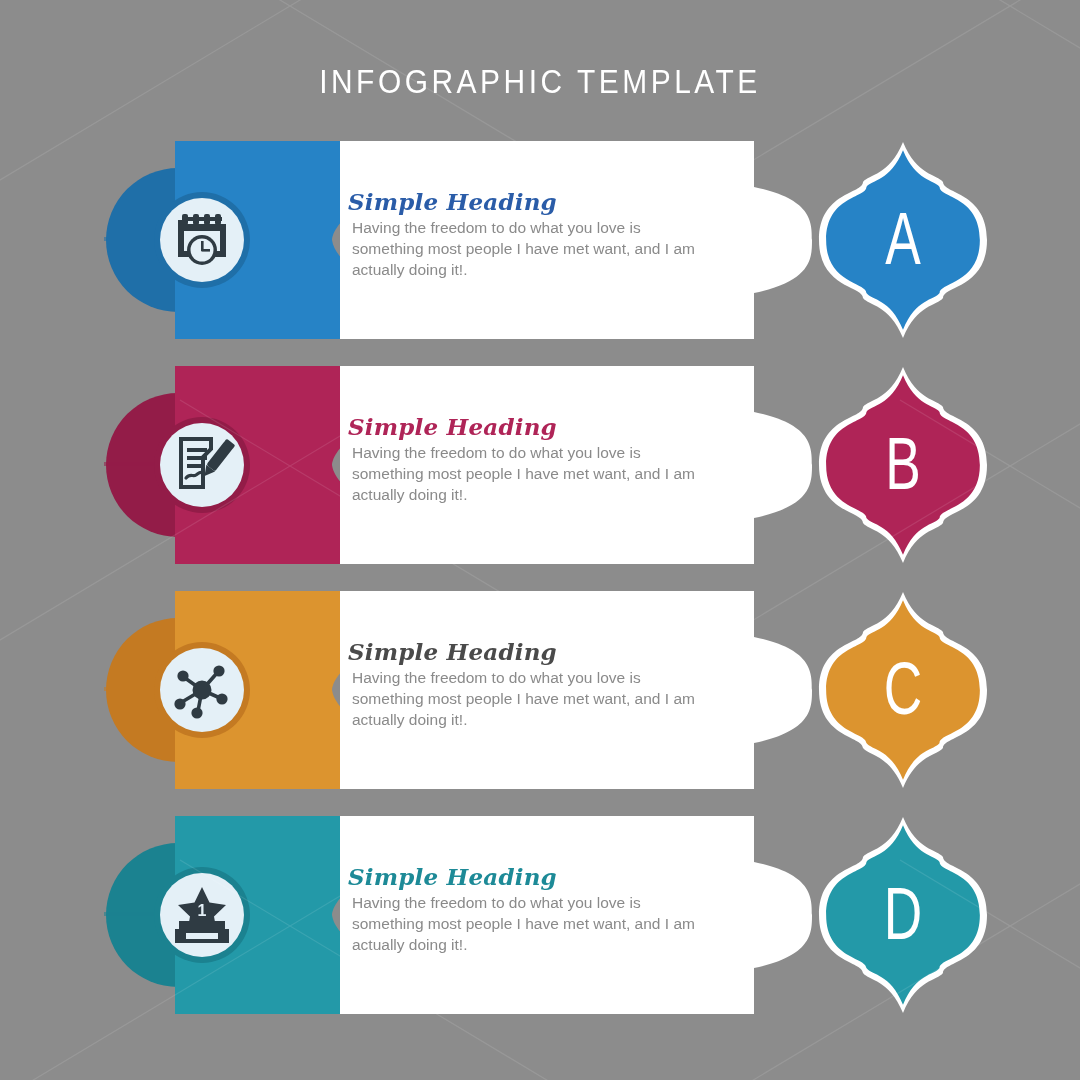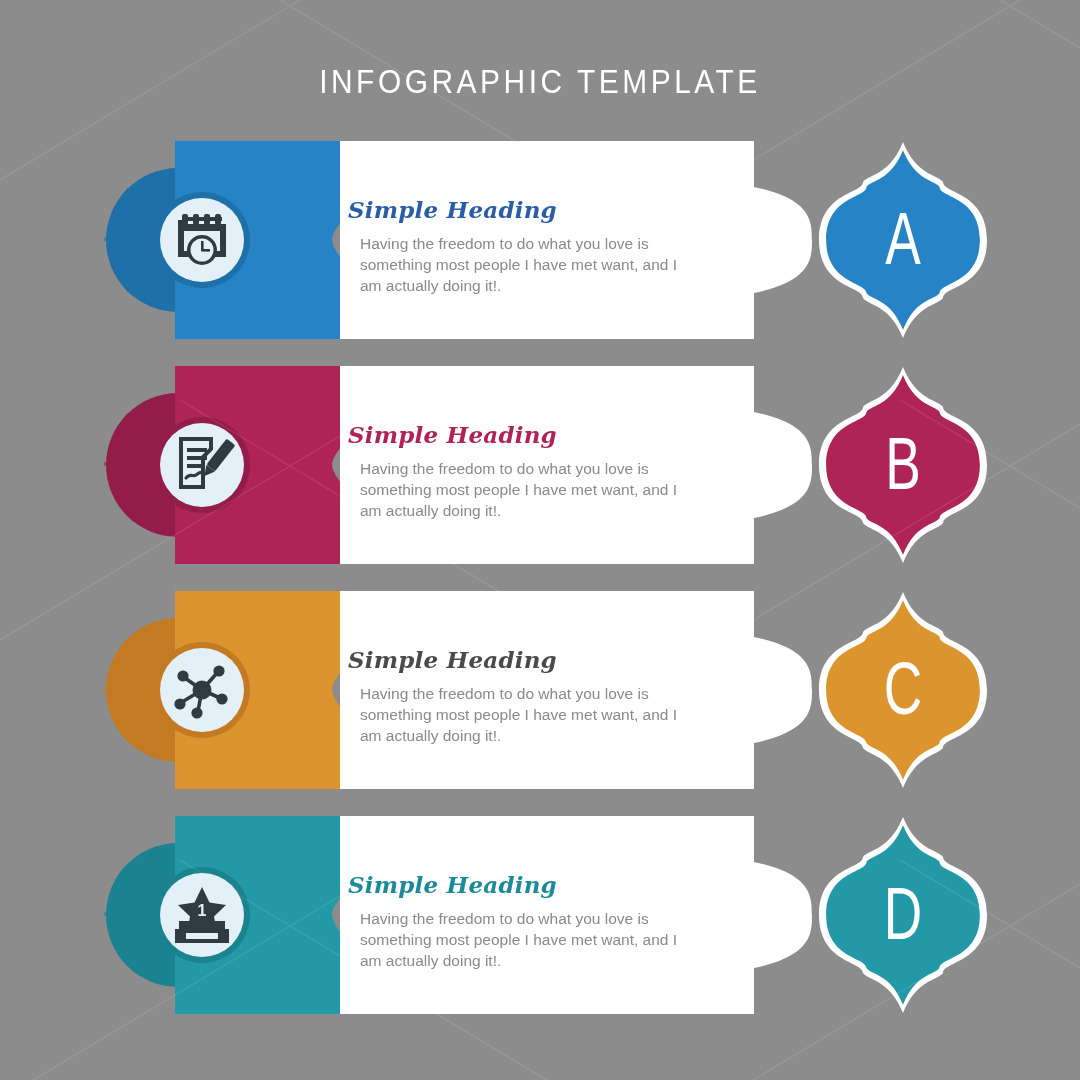--- a/index.html
+++ b/index.html
@@ -19,24 +19,24 @@
     z-index:4;
   }
   .row{position:absolute;left:0;width:1080px;height:210px;z-index:3;}
   .row-svg{position:absolute;top:0;left:0;}
   .row-text{
     position:absolute;left:348px;top:46px;width:360px;z-index:4;
   }
   .row-heading{
     font-family:"DejaVu Serif","Liberation Serif",serif;
     font-style:italic;font-weight:bold;font-size:23px;
-    margin:16px 0 4px 0;line-height:1.1;letter-spacing:.2px;
+    margin:8px 0 4px 0;line-height:1.1;letter-spacing:.2px;
   }
   .row-body{
-    color:#8a8a8a;font-size:15.5px;line-height:1.35;margin:12px;
+    color:#8a8a8a;font-size:15.5px;line-height:1.35;margin:4px;
     font-family:"Liberation Sans",sans-serif;
   }
   .badge-letter{
     position:absolute;z-index:4;width:166px;text-align:center;
     color:#ffffff;font-size:74px;font-weight:400;line-height:1;
     font-family:"Liberation Sans",sans-serif;
     transform:scaleX(.72);transform-origin:center;
   }
 </style>
 </head>

